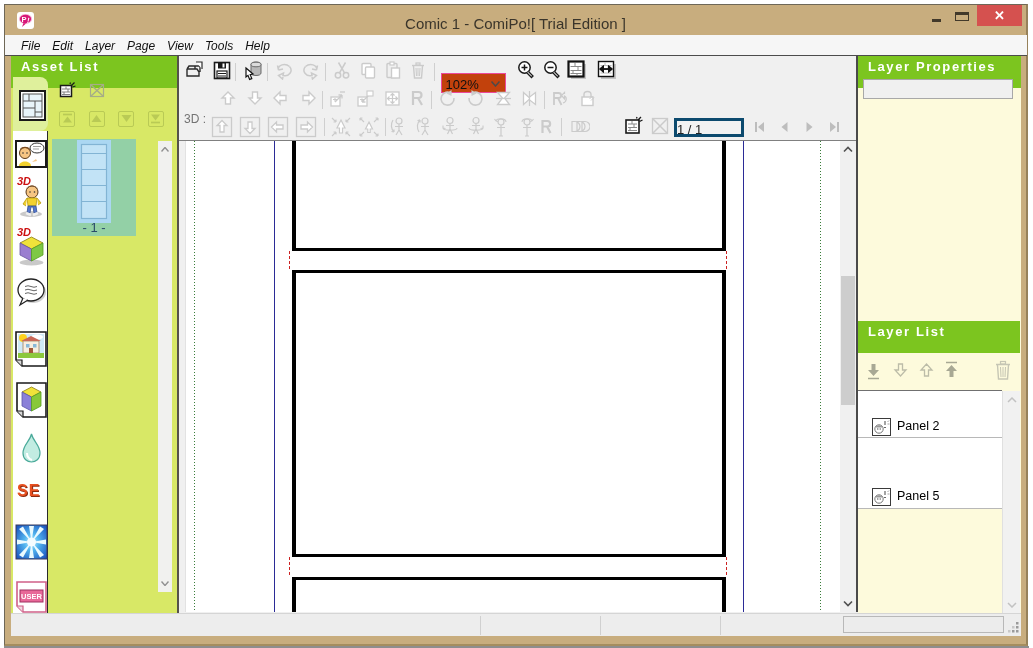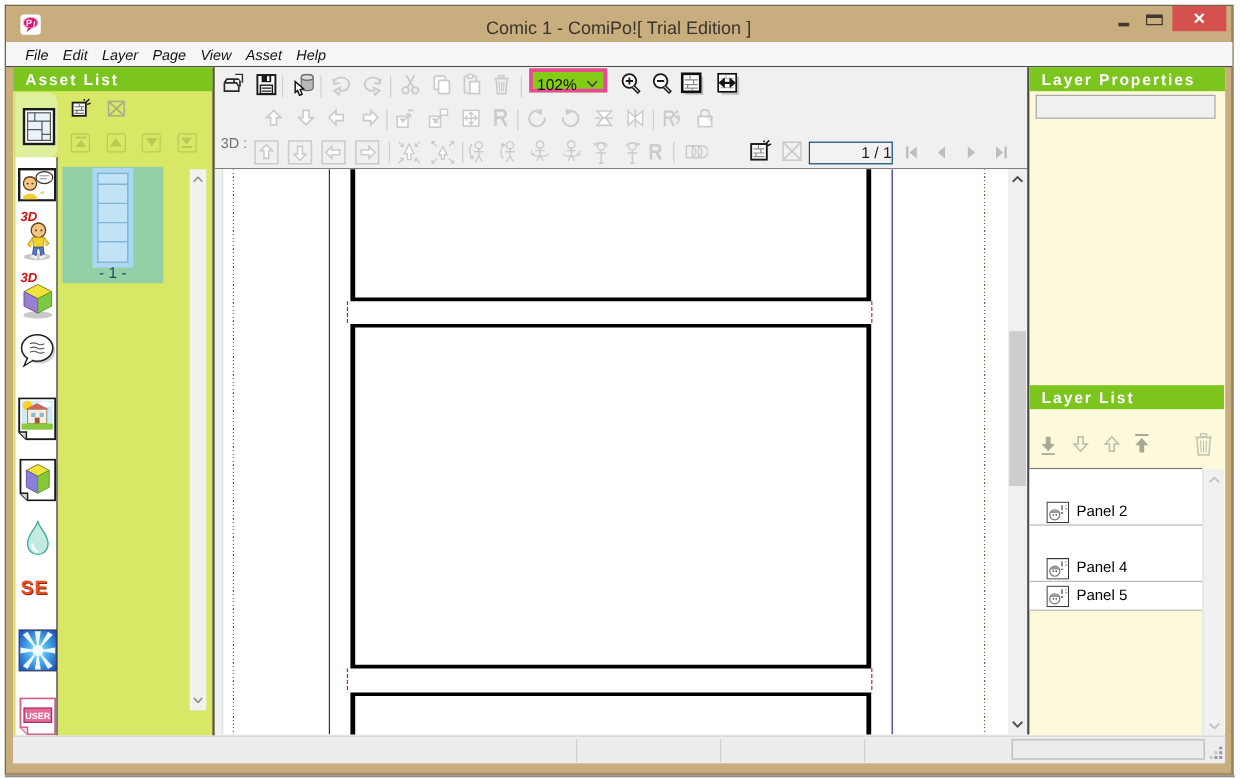--- a/index.html
+++ b/index.html
@@ -13,21 +13,21 @@
 #btnmin { position:absolute; left:927px; top:14px; width:9px; height:2.5px; background:#42392a; }
 #btnmax { position:absolute; left:950px; top:7px; width:14px; height:9px; border:1.5px solid #42392a; border-top-width:3px; }
 #btnclose { position:absolute; left:972px; top:0px; width:45px; height:21px; background:#d5514f; color:#fff; text-align:center; font-size:13px; font-weight:bold; line-height:21px; }
 
 #menubar { position:absolute; left:0px; top:30px; width:1022px; height:21px; background:#f6f6f6; border-bottom:1px solid #4c4c4c; }
 #menubar span { display:inline-block; font-size:12px; color:#111; padding:4px 6px 0 6px;font-style:italic; }
 
 #content { position:absolute; left:6px; top:51px; width:1009px; height:580px; background:#f0f0f0; }
 
 #assetpanel { position:absolute; left:0; top:0; width:168px; height:557px; background:#d8e866; border-right:2px solid #55514b; }
-.ghead { background:#7cc51f; color:#fff; font-weight:bold; font-size:13px; letter-spacing:1.6px; height:20px; line-height:21px; padding-left:10px; }
+.ghead { background:#7cc51f; color:#fff; font-weight:bold; font-size:13px; letter-spacing:1.6px; height:32px; line-height:21px; padding-left:10px; }
 
 #toolbar { position:absolute; left:168px; top:0; width:677px; height:85px; background:#f0f0f0; border-bottom:1px solid #808080; }
 
 #canvas { position:absolute; left:168px; top:85px; width:661px; height:471px; background:#ffffff; overflow:hidden; }
 
 #vscroll { position:absolute; left:829px; top:85px; width:16px; height:471px; background:#f0f0f0; }
 #rpanel-border { position:absolute; left:845px; top:0; width:2px; height:556px; background:#4a4a4a; }
 
 #rpanel { position:absolute; left:847px; top:0; width:163px; height:557px; background:#fdfadc; }
 
@@ -49,21 +49,21 @@
   <ellipse cx="8.5" cy="7" rx="5.6" ry="4.2" fill="#d81878"></ellipse>
   <path d="M6.5 11 L5 15 L9 11.5 Z" fill="#d81878"></path>
   <text x="4.6" y="9.8" font-size="7.5" font-weight="bold" fill="#fff" font-family="Liberation Sans">P</text>
   <text x="10.2" y="11" font-size="7.5" font-weight="bold" fill="#fff" font-family="Liberation Sans" transform="rotate(12 11 8)">!</text>
 </svg>
     </div>
   <div id="titletext">Comic 1 - ComiPo![ Trial Edition ]</div>
   <div id="btnmin"></div>
   <div id="btnmax"></div>
   <div id="btnclose">✕</div>
-  <div id="menubar"><span style="margin-left:10px">File</span><span>Edit</span><span>Layer</span><span>Page</span><span>View</span><span>Asset</span><span>Help</span></div>
+  <div id="menubar"><span style="margin-left:10px">File</span><span>Edit</span><span>Layer</span><span>Page</span><span>View</span><span>Tools</span><span>Help</span></div>
   <div id="content">
     <div id="assetpanel">
       <div class="ghead">Asset List</div>
       <div class="i" style="left:2px;top:21px;width:35px;height:54px;background:#dff09c;border-radius:0 8px 8px 0"></div>
       <div class="i" style="left:7.5px;top:34px;width:27px;height:31px;background:#fff;border:2px solid #1a1a1a">
         <svg width="23" height="27" viewBox="0 0 23 27" style="position:absolute;left:0;top:0">
           <rect x="2" y="2" width="19" height="23" fill="#e8f4fa" stroke="#555" stroke-width="1"></rect>
           <path d="M2 9 L21 9 M2 16 L14 16 M14 9 L14 25 M8 2 L8 9 M14 20 L21 20" stroke="#555" stroke-width="1" fill="none"></path>
         </svg>
       </div>
@@ -244,21 +244,21 @@
       </svg>
       <svg class="i" style="left:230px;top:5px" width="18" height="19" viewBox="0 0 18 19">
         <path d="M4.5 5 L5.5 17 L12.5 17 L13.5 5" fill="none" stroke="#cbcbcb" stroke-width="1.4"></path>
         <line x1="3" y1="4.5" x2="15" y2="4.5" stroke="#cbcbcb" stroke-width="1.4"></line>
         <rect x="7" y="2" width="4" height="2" fill="none" stroke="#cbcbcb" stroke-width="1.2"></rect>
         <line x1="7" y1="7" x2="7.5" y2="15" stroke="#cbcbcb"></line>
         <line x1="9" y1="7" x2="9" y2="15" stroke="#cbcbcb"></line>
         <line x1="11" y1="7" x2="10.5" y2="15" stroke="#cbcbcb"></line>
       </svg>
       <div class="sep" style="left:255px;top:7px;height:18px"></div>
-      <div class="i" style="left:261.5px;top:1px;width:65px;height:20px;background:#84cc16;border:3px solid #ec4899">
+      <div class="i" style="left:261.5px;top:17px;width:65px;height:20px;background:#c2410c;border:1px solid #ec4899">
         <span style="position:absolute;left:4px;top:3px;font-size:13px;color:#111">102%</span>
         <svg class="i" style="right:5px;top:7px" width="9" height="6" viewBox="0 0 9 6">
             <path d="M0.5 0.5 L4.5 5 L8.5 0.5" fill="none" stroke="#4a4a4a" stroke-width="1.5"></path>
           </svg>
       </div>
       <svg class="i" style="left:337px;top:4px" width="20" height="21" viewBox="0 0 20 21">
         <circle cx="8.5" cy="7.5" r="5.7" fill="#fff" stroke="#1a1a1a" stroke-width="1.5"></circle>
         <line x1="5.5" y1="7.5" x2="11.5" y2="7.5" stroke="#1a1a1a" stroke-width="1.5"></line>
         <line x1="8.5" y1="4.5" x2="8.5" y2="10.5" stroke="#1a1a1a" stroke-width="1.5"></line>
         <path d="M12.5 11.5 L17 16 L15.5 17.5 L11 13" fill="#fff" stroke="#1a1a1a" stroke-width="1.3"></path>
@@ -409,21 +409,21 @@
       </svg>
       <svg class="i" style="left:444.5px;top:60px" width="20" height="20" viewBox="0 0 20 20">
         <rect x="2" y="4" width="13" height="13" fill="#fff" stroke="#1a1a1a" stroke-width="1.6"></rect>
         <path d="M4 8 L13 8 M4 11.5 L13 11.5 M4 14.5 L13 14.5 M8 5 L8 8 M10 8 L10 11.5 M6 11.5 L6 14.5" stroke="#8a8a8a" stroke-width="1"></path>
         <path d="M14 4 L17 1 M15.5 5.5 L18.5 4 M12.5 2.5 L13 1" stroke="#1a1a1a" stroke-width="1.3"></path>
       </svg>
       <svg class="i" style="left:470.5px;top:60px" width="20" height="20" viewBox="0 0 20 20">
         <rect x="2.5" y="2.5" width="15" height="15" fill="none" stroke="#cbcbcb" stroke-width="1.3"></rect>
         <path d="M2.5 2.5 L17.5 17.5 M17.5 2.5 L2.5 17.5" stroke="#cbcbcb" stroke-width="1.5"></path>
       </svg>
-      <div class="i" style="left:495px;top:62px;width:70px;height:19px;background:#f2f2f2;border:1px solid #0c4a6e;text-align:right;font-size:13px;color:#222;line-height:18px">1 / 1</div>
+      <div class="i" style="left:495px;top:62px;width:70px;height:19px;background:#f2f2f2;border:3px solid #0c4a6e;text-align:left;font-size:13px;color:#222;line-height:18px">1 / 1</div>
       <svg class="i" style="left:575px;top:64px" width="11" height="14" viewBox="0 0 11 14">
           <path d="M2 2 L2 12" stroke="#bdbdbd" stroke-width="2"></path>
           <path d="M10 2 L4 7 L10 12 Z" fill="#bdbdbd"></path>
         </svg>
       <svg class="i" style="left:599.5px;top:64px" width="10" height="14" viewBox="0 0 10 14">
           <path d="M8.5 2 L2.5 7 L8.5 12 Z" fill="#bdbdbd"></path>
         </svg>
       <svg class="i" style="left:625.5px;top:64px" width="10" height="14" viewBox="0 0 10 14">
           <path d="M1.5 2 L7.5 7 L1.5 12 Z" fill="#bdbdbd"></path>
         </svg>
@@ -485,29 +485,20 @@
       <div id="layerlist" class="i" style="left:0;top:334.5px;width:144px;height:118px;background:#fff"></div>
       <div class="lrow" style="top:358.5px"><svg width="19" height="18" viewBox="0 0 19 18">
             <rect x="0.5" y="0.5" width="18" height="17" fill="#fff" stroke="#3a3a3a"></rect>
             <circle cx="7" cy="11" r="4.2" fill="#fff" stroke="#777" stroke-width="1"></circle>
             <path d="M3.5 9.5 C4 6.5 10 6.5 10.5 9.5" fill="#999"></path>
             <circle cx="5.8" cy="11" r="0.7" fill="#555"></circle>
             <circle cx="8.2" cy="11" r="0.7" fill="#555"></circle>
             <path d="M13 3 L13 7 M12 9.5 L14 9.5" stroke="#666" stroke-width="1.2"></path>
             <path d="M15.5 4 L17 2.5 M15.5 6 L17.5 6" stroke="#888" stroke-width="0.8"></path>
           </svg>Panel 2</div>
-      <div class="lrow" style="top:405.5px"><svg width="19" height="18" viewBox="0 0 19 18">
-            <rect x="0.5" y="0.5" width="18" height="17" fill="#fff" stroke="#3a3a3a"></rect>
-            <circle cx="7" cy="11" r="4.2" fill="#fff" stroke="#777" stroke-width="1"></circle>
-            <path d="M3.5 9.5 C4 6.5 10 6.5 10.5 9.5" fill="#999"></path>
-            <circle cx="5.8" cy="11" r="0.7" fill="#555"></circle>
-            <circle cx="8.2" cy="11" r="0.7" fill="#555"></circle>
-            <path d="M13 3 L13 7 M12 9.5 L14 9.5" stroke="#666" stroke-width="1.2"></path>
-            <path d="M15.5 4 L17 2.5 M15.5 6 L17.5 6" stroke="#888" stroke-width="0.8"></path>
-          </svg>Panel 4</div>
       <div class="lrow" style="top:429px"><svg width="19" height="18" viewBox="0 0 19 18">
             <rect x="0.5" y="0.5" width="18" height="17" fill="#fff" stroke="#3a3a3a"></rect>
             <circle cx="7" cy="11" r="4.2" fill="#fff" stroke="#777" stroke-width="1"></circle>
             <path d="M3.5 9.5 C4 6.5 10 6.5 10.5 9.5" fill="#999"></path>
             <circle cx="5.8" cy="11" r="0.7" fill="#555"></circle>
             <circle cx="8.2" cy="11" r="0.7" fill="#555"></circle>
             <path d="M13 3 L13 7 M12 9.5 L14 9.5" stroke="#666" stroke-width="1.2"></path>
             <path d="M15.5 4 L17 2.5 M15.5 6 L17.5 6" stroke="#888" stroke-width="0.8"></path>
           </svg>Panel 5</div>
       <div id="rscroll" class="i" style="left:144px;top:334.5px;width:18px;height:222.5px;background:#f1f1f1;border-left:1px solid #e0e0e0">

